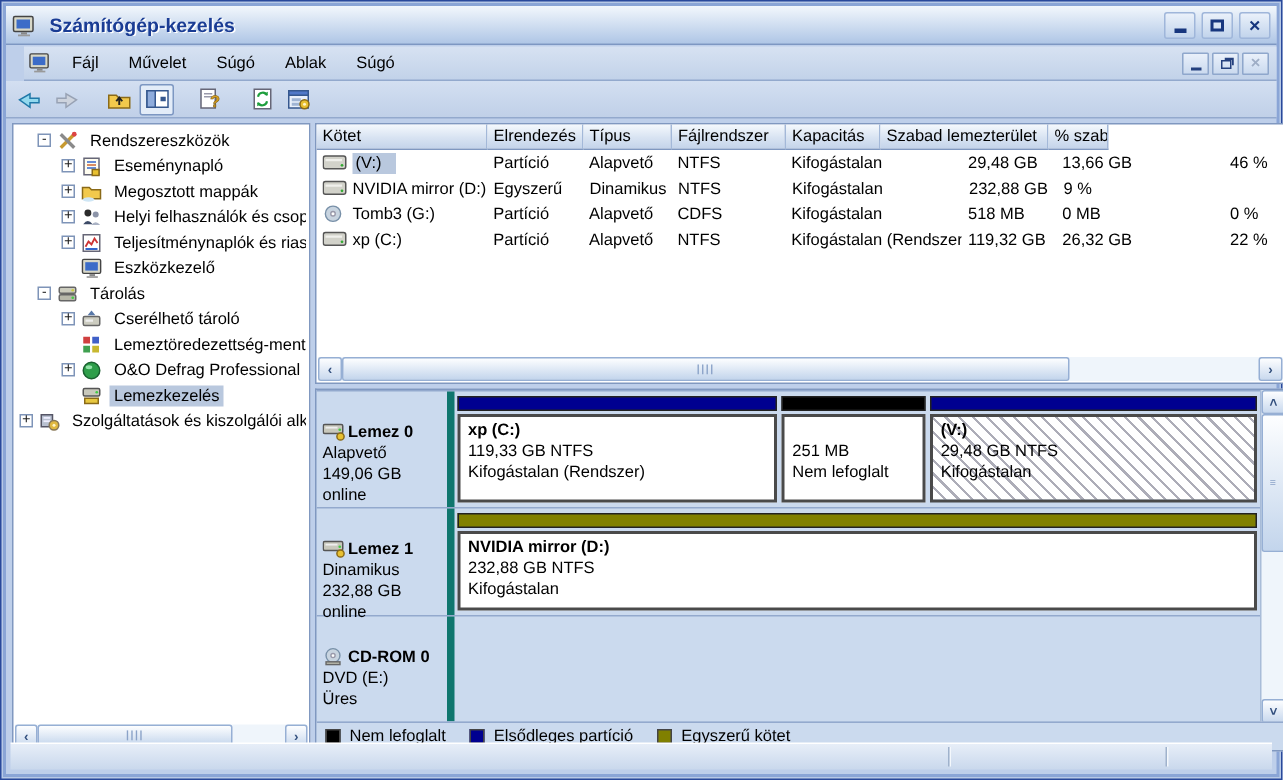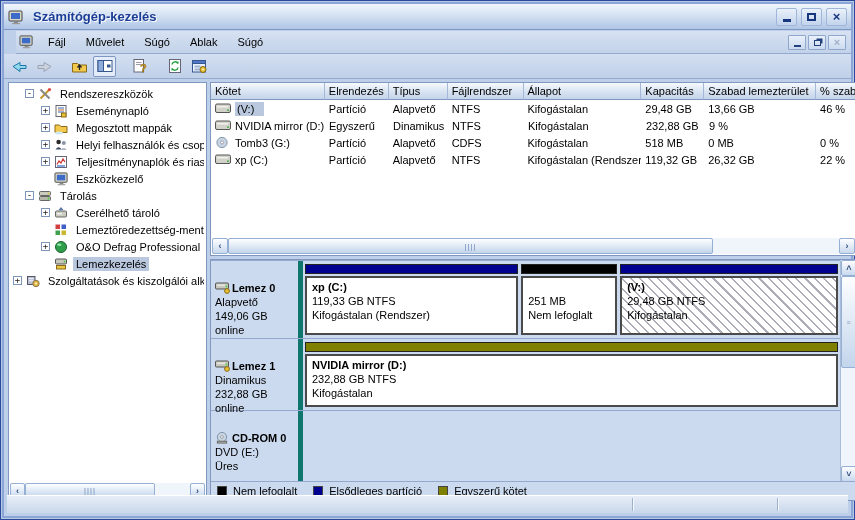--- a/index.html
+++ b/index.html
@@ -386,21 +386,20 @@
       <span class="sb-arrow">›</span>
     </div>
   </div>
 
   <div class="right-top">
     <div class="vt-header">
       <span class="hc w1">Kötet</span>
       <span class="hc w2">Elrendezés</span>
       <span class="hc w3">Típus</span>
       <span class="hc w4">Fájlrendszer</span>
-      <span class="hc w5">Állapot</span>
       <span class="hc w6">Kapacitás</span>
       <span class="hc w7">Szabad lemezterület</span>
       <span class="hc w8">% szab</span>
     </div>
     <div class="vt-row">
       <span class="c w1">
             <span class="vol-ic"><svg width="17" height="13" viewBox="0 0 17 13">
                 <rect x="0.5" y="2" width="15" height="8.5" rx="1.5" fill="#D2D2CA" stroke="#555"></rect>
                 <rect x="2" y="4" width="11" height="1.5" fill="#F0F0EC"></rect>
                 <circle cx="13" cy="8.2" r="0.9" fill="#3A3"></circle>

